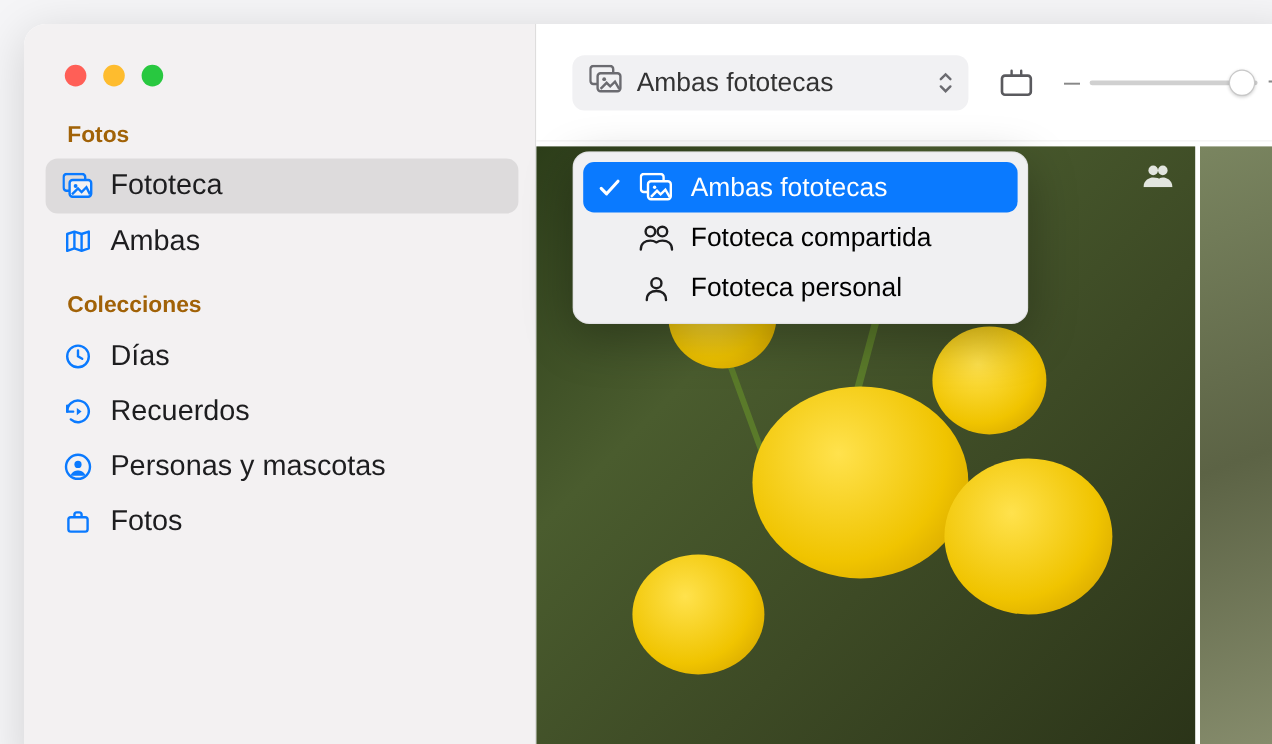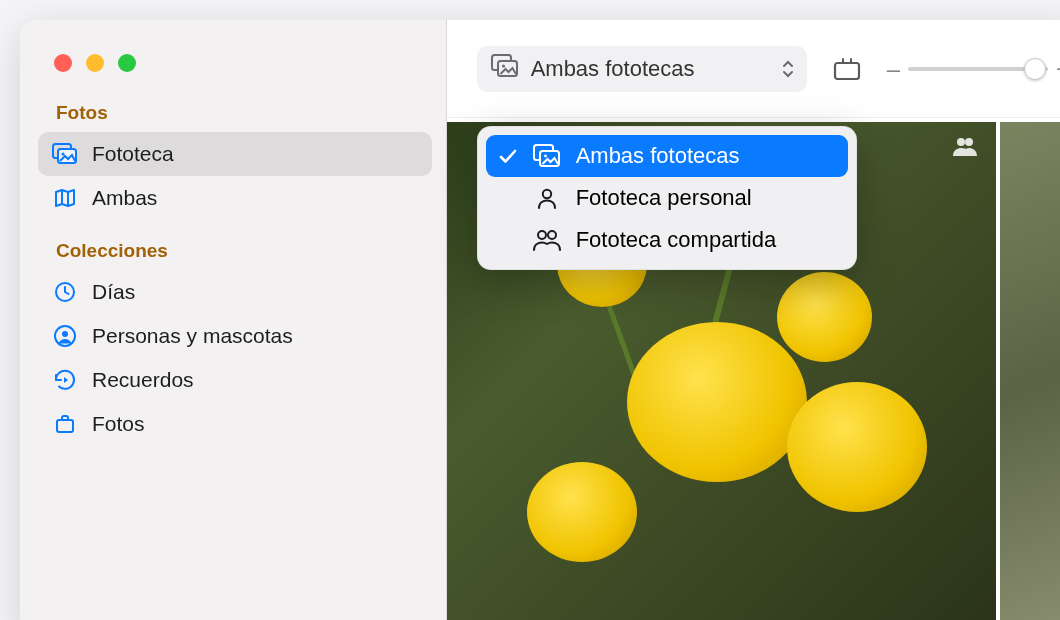--- a/index.html
+++ b/index.html
@@ -42,21 +42,21 @@
       font-weight: 700;
       margin: 20px 0 8px 18px;
     }
     .nav-item {
       display: flex;
       align-items: center;
       gap: 14px;
       padding: 9px 14px;
       border-radius: 10px;
       cursor: pointer;
-      font-size: 21px;
+      font-size: 24px;
       color: #1d1d1f;
     }
     .nav-item.selected {
       background: #dddbdc;
     }
     .nav-icon {
       width: 26px;
       height: 26px;
       display: flex;
       align-items: center;
@@ -223,37 +223,37 @@
           <circle cx="12" cy="12" r="9" stroke="#0a7aff" stroke-width="2"></circle>
           <path d="M12 7 V12 L15.5 14" stroke="#0a7aff" stroke-width="2" stroke-linecap="round"></path>
         </svg>
       </span>
       <span>Días</span>
     </div>
 
     <div class="nav-item">
       <span class="nav-icon">
         <svg width="24" height="24" viewBox="0 0 24 24" fill="none">
+          <path d="M3 12 A9 9 0 1 1 6 18.5" stroke="#0a7aff" stroke-width="2" stroke-linecap="round"></path>
+          <path d="M3 12 L3 7 M3 12 L8 12" stroke="#0a7aff" stroke-width="2" stroke-linecap="round"></path>
+          <path d="M11 9 L15 12 L11 15 Z" fill="#0a7aff"></path>
+        </svg>
+      </span>
+      <span>Recuerdos</span>
+    </div>
+
+    <div class="nav-item">
+      <span class="nav-icon">
+        <svg width="24" height="24" viewBox="0 0 24 24" fill="none">
           <circle cx="12" cy="12" r="10" stroke="#0a7aff" stroke-width="2"></circle>
           <circle cx="12" cy="10" r="3" fill="#0a7aff"></circle>
           <path d="M5.5 19.5 C7 16 10 15 12 15 C14 15 17 16 18.5 19.5" fill="#0a7aff"></path>
         </svg>
       </span>
       <span>Personas y mascotas</span>
-    </div>
-
-    <div class="nav-item">
-      <span class="nav-icon">
-        <svg width="24" height="24" viewBox="0 0 24 24" fill="none">
-          <path d="M3 12 A9 9 0 1 1 6 18.5" stroke="#0a7aff" stroke-width="2" stroke-linecap="round"></path>
-          <path d="M3 12 L3 7 M3 12 L8 12" stroke="#0a7aff" stroke-width="2" stroke-linecap="round"></path>
-          <path d="M11 9 L15 12 L11 15 Z" fill="#0a7aff"></path>
-        </svg>
-      </span>
-      <span>Recuerdos</span>
     </div>
 
     <div class="nav-item">
       <span class="nav-icon">
         <svg width="24" height="24" viewBox="0 0 24 24" fill="none">
           <rect x="4" y="8" width="16" height="12" rx="2" stroke="#0a7aff" stroke-width="2"></rect>
           <path d="M9 8 V6 A2 2 0 0 1 11 4 H13 A2 2 0 0 1 15 6 V8" stroke="#0a7aff" stroke-width="2"></path>
         </svg>
       </span>
       <span>Fotos</span>
@@ -330,36 +330,36 @@
             <circle cx="12.5" cy="12" r="1.4" fill="#fff"></circle>
             <path d="M9.5 20 L14.5 15 L17.5 18 L21.5 14 L25 20" stroke="#fff" stroke-width="2" fill="none"></path>
           </svg>
         </span>
         <span>Ambas fototecas</span>
       </div>
 
       <div class="dd-item">
         <span class="dd-check"></span>
         <span class="dd-icon">
-          <svg width="24" height="24" viewBox="0 0 24 24" fill="none">
-            <circle cx="12" cy="8" r="4.2" stroke="#1d1d1f" stroke-width="2"></circle>
-            <path d="M4 22 C4 16.5 8 14.5 12 14.5 C16 14.5 20 16.5 20 22" stroke="#1d1d1f" stroke-width="2" stroke-linecap="round"></path>
-          </svg>
-        </span>
-        <span>Fototeca personal</span>
-      </div>
-
-      <div class="dd-item">
-        <span class="dd-check"></span>
-        <span class="dd-icon">
           <svg width="30" height="24" viewBox="0 0 30 24" fill="none">
             <circle cx="10" cy="7" r="4" stroke="#1d1d1f" stroke-width="2"></circle>
             <circle cx="20" cy="7" r="4" stroke="#1d1d1f" stroke-width="2"></circle>
             <path d="M2 22 C2 16.5 6 14.5 10 14.5 C12 14.5 13.5 15 14.5 15.8" stroke="#1d1d1f" stroke-width="2" stroke-linecap="round"></path>
             <path d="M15.5 15.8 C16.5 15 18 14.5 20 14.5 C24 14.5 28 16.5 28 22" stroke="#1d1d1f" stroke-width="2" stroke-linecap="round"></path>
           </svg>
         </span>
         <span>Fototeca compartida</span>
       </div>
+
+      <div class="dd-item">
+        <span class="dd-check"></span>
+        <span class="dd-icon">
+          <svg width="24" height="24" viewBox="0 0 24 24" fill="none">
+            <circle cx="12" cy="8" r="4.2" stroke="#1d1d1f" stroke-width="2"></circle>
+            <path d="M4 22 C4 16.5 8 14.5 12 14.5 C16 14.5 20 16.5 20 22" stroke="#1d1d1f" stroke-width="2" stroke-linecap="round"></path>
+          </svg>
+        </span>
+        <span>Fototeca personal</span>
+      </div>
     </div>
 
   </main>
 </div>
 
 </body></html>

